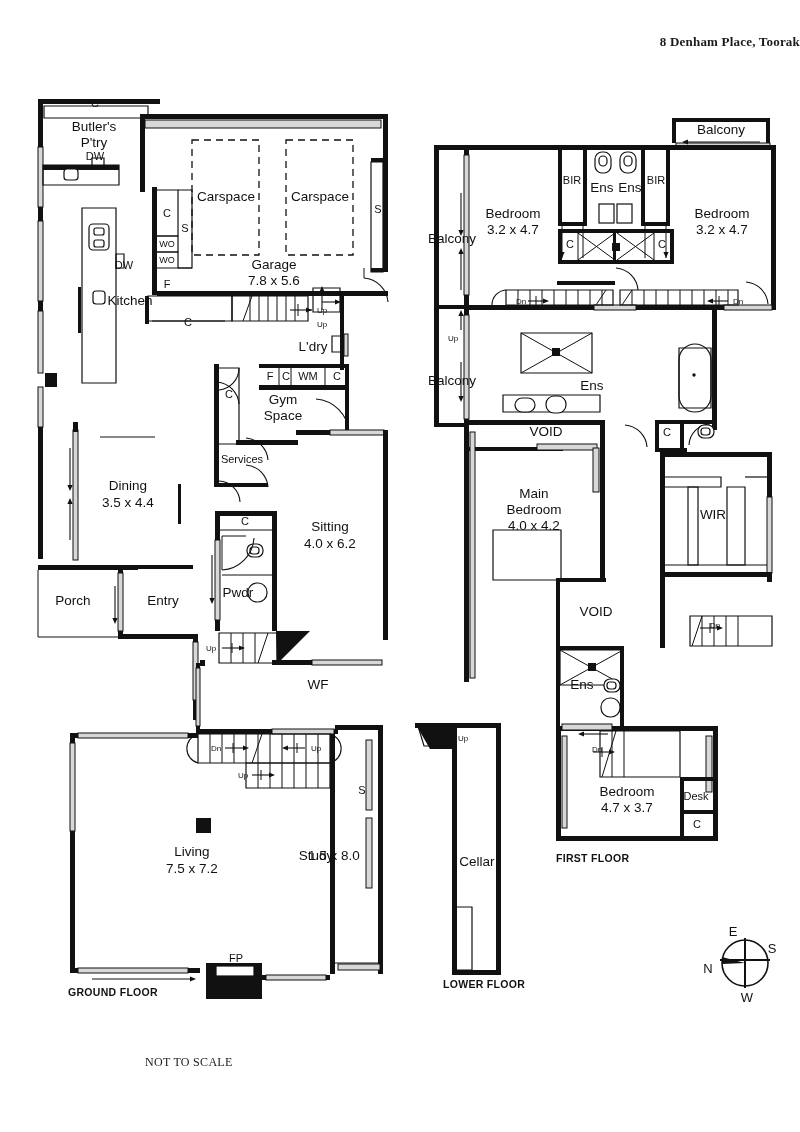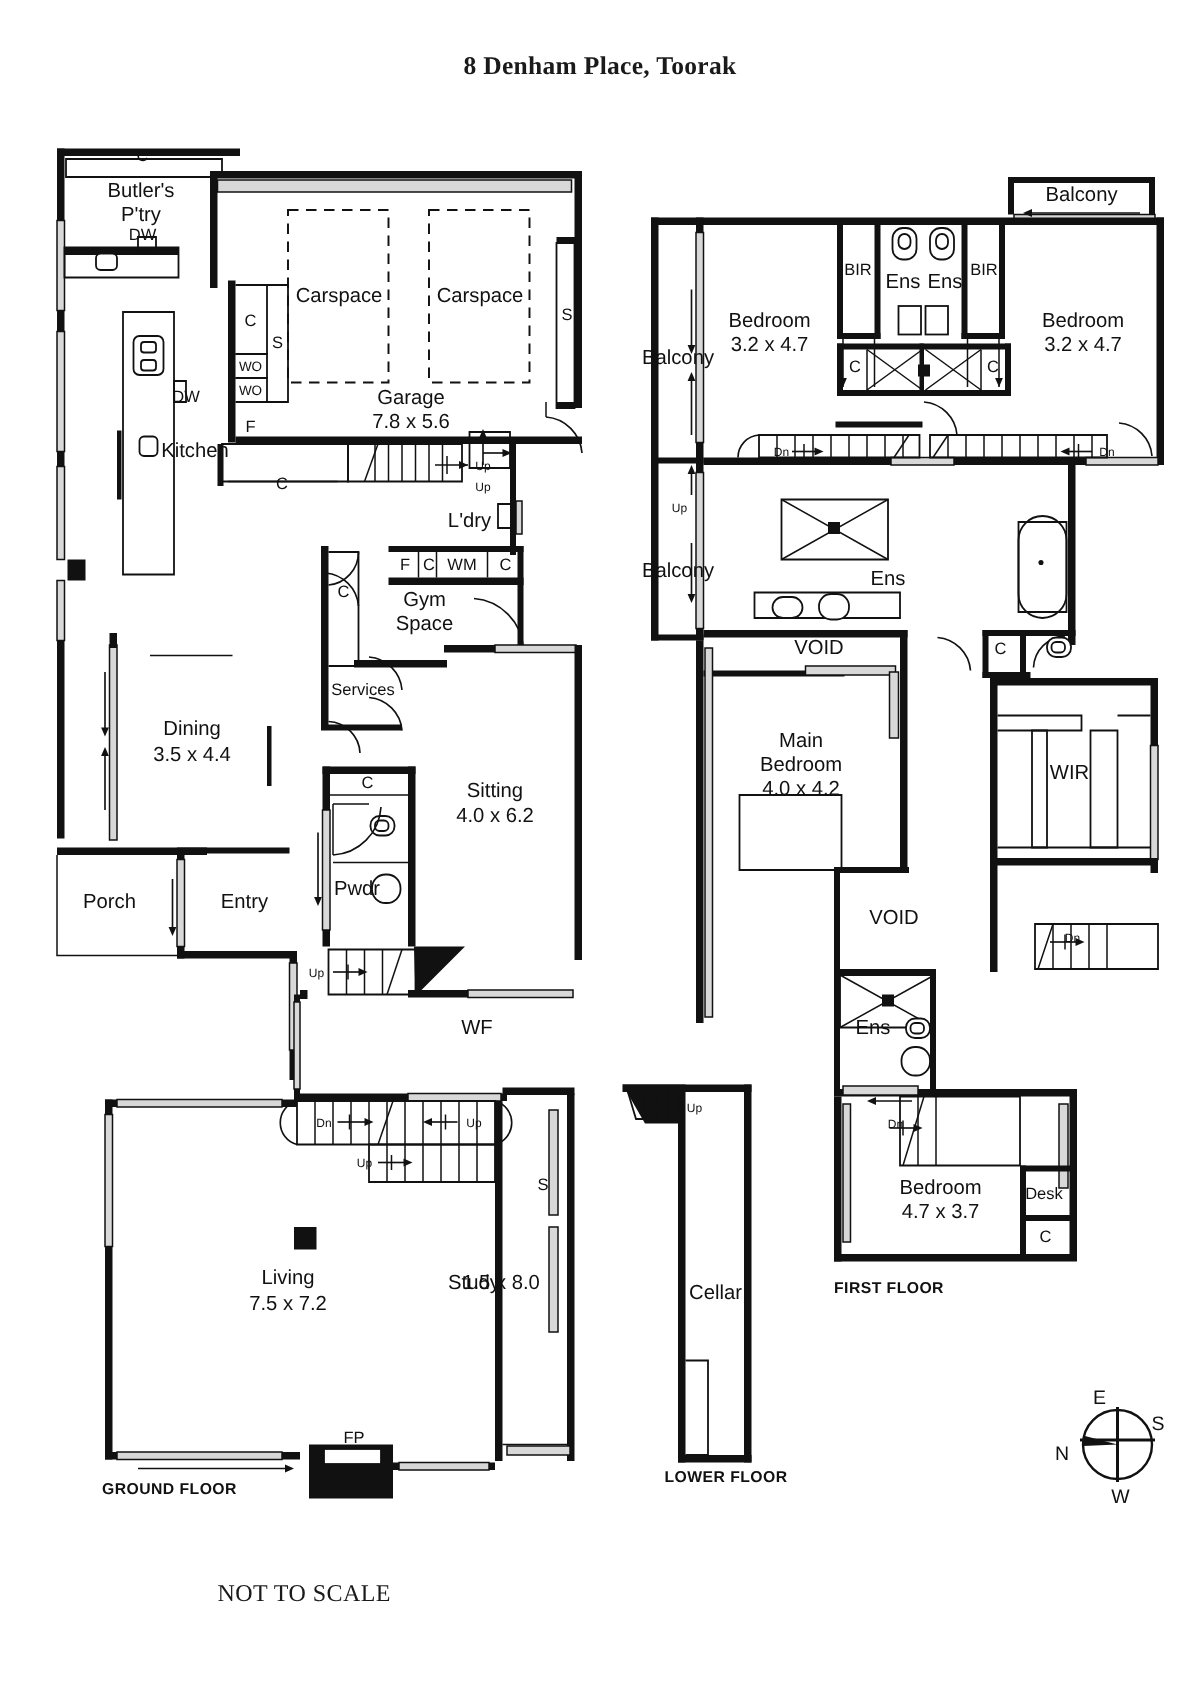--- a/index.html
+++ b/index.html
@@ -1,22 +1,22 @@
 <!DOCTYPE html>
 <html><head>
 <meta charset="utf-8">
 <style>
   html,body{margin:0;padding:0;background:#ffffff;}
   body{
     width:800px;height:1132px;position:relative;overflow:hidden;
     font-family:"Liberation Sans", sans-serif;color:#1a1a1a;
   }
   #plan-title{
-    position:absolute;left:0;top:34px;width:800px;text-align:center;
-    font-family:"Liberation Serif", serif;font-weight:bold;font-size:17px;
+    position:absolute;left:0;top:34px;width:800px;text-align:right;
+    font-family:"Liberation Serif", serif;font-weight:bold;font-size:13px;
     letter-spacing:.2px;
   }
   svg#floorplan{position:absolute;left:0;top:0;width:800px;height:1132px;}
   .wall{fill:#111;}
   .thinline{fill:none;stroke:#111;stroke-width:1.2;}
   .hairline{fill:none;stroke:#111;stroke-width:1;}
   .glaze{fill:#d8d8d8;stroke:#111;stroke-width:1;}
   .dashed{fill:none;stroke:#111;stroke-width:1.3;stroke-dasharray:7 5;}
   .arrow{fill:none;stroke:#111;stroke-width:1.1;}
   .fixture{fill:#fff;stroke:#111;stroke-width:1.2;}
@@ -24,21 +24,21 @@
   .lbl{font-family:"Liberation Sans",sans-serif;fill:#111;text-anchor:middle;}
   .rm{font-size:13.5px;}
   .rmdim{font-size:13.5px;}
   .sm{font-size:11px;}
   .xs{font-size:9px;}
   .tiny{font-size:8px;}
   .floorlabel{font-size:10.5px;font-weight:bold;letter-spacing:.3px;text-anchor:start;}
   .vert{writing-mode:tb;}
   #footer{
     position:absolute;left:145px;top:1052px;width:620px;
-    font-family:"Liberation Serif", serif;font-size:16px;line-height:21px;color:#1a1a1a;
+    font-family:"Liberation Serif", serif;font-size:12px;line-height:21px;color:#1a1a1a;
   }
   #footer .nts{letter-spacing:.3px;}
 </style>
 </head>
 <body>
 
 <div id="plan-title">8 Denham Place, Toorak</div>
 
 <svg id="floorplan" viewBox="0 0 800 1132">
 

